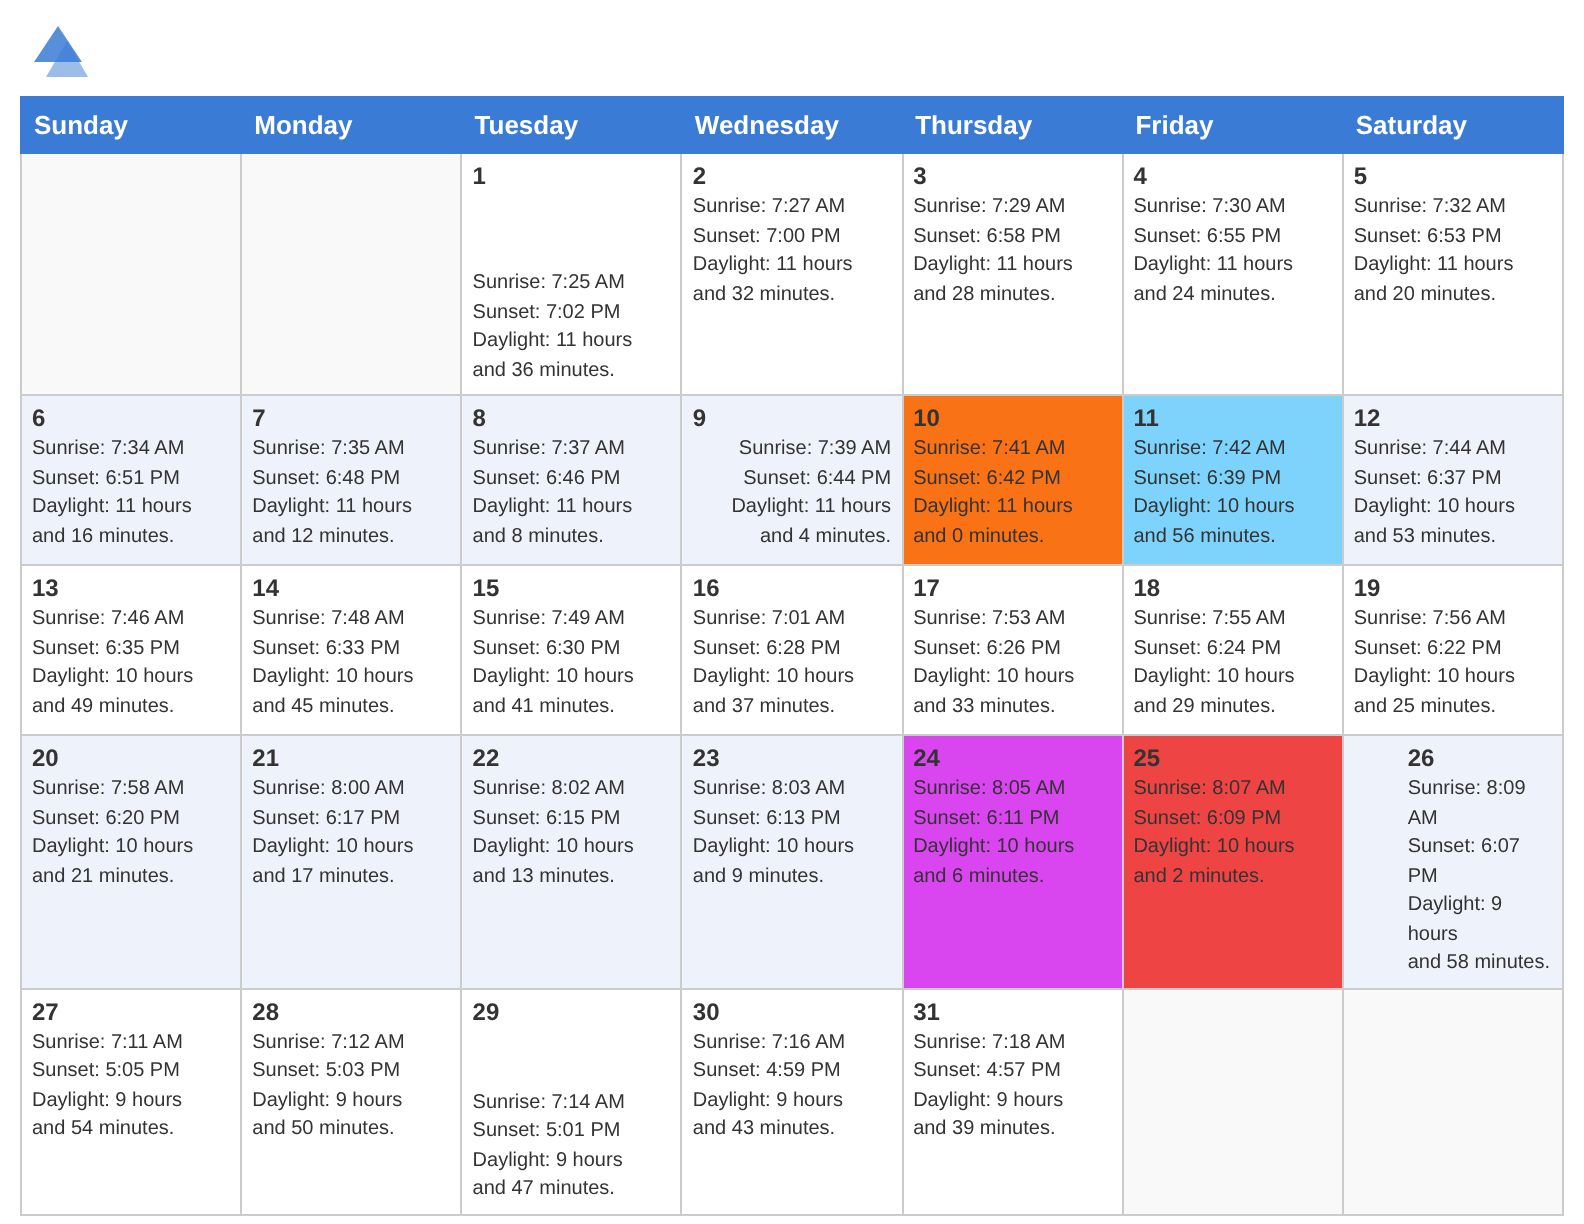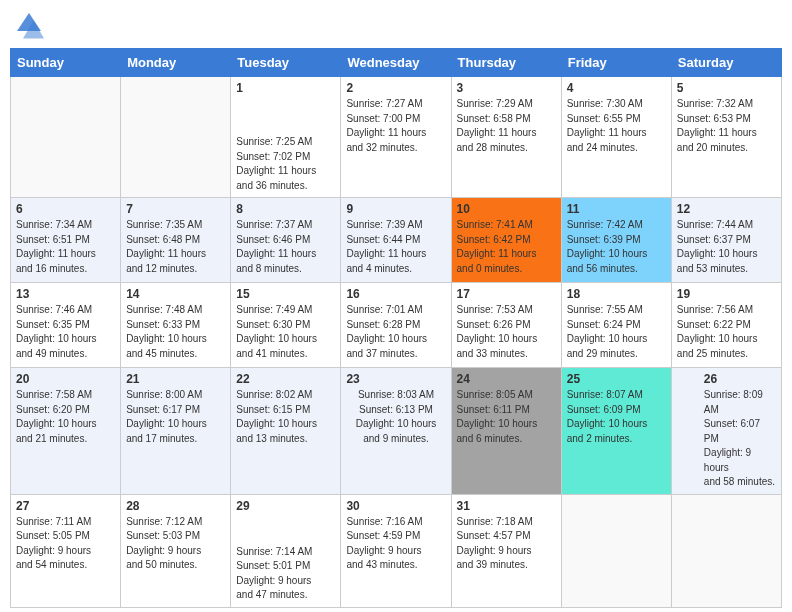--- a/index.html
+++ b/index.html
@@ -179,21 +179,21 @@
         </td>
         <td style="background: rgb(238, 242, 251);">
           <span class="day-num">8</span>
           <div class="day-info" style="white-space: pre-line;">Sunrise: 7:37 AM
 Sunset: 6:46 PM
 Daylight: 11 hours
 and 8 minutes.</div>
         </td>
         <td style="background: rgb(238, 242, 251);">
           <span class="day-num">9</span>
-          <div class="day-info" style="white-space: pre-line;">Sunrise: 7:39 AM
+          <div class="day-info" style="white-space: pre-line; text-align: right;">Sunrise: 7:39 AM
 Sunset: 6:44 PM
 Daylight: 11 hours
 and 4 minutes.</div>
         </td>
         <td style="background: #f97316;">
           <span class="day-num">10</span>
           <div class="day-info" style="white-space: pre-line;">Sunrise: 7:41 AM
 Sunset: 6:42 PM
 Daylight: 11 hours
 and 0 minutes.</div>
@@ -281,33 +281,33 @@
         </td>
         <td style="background: rgb(238, 242, 251);">
           <span class="day-num">22</span>
           <div class="day-info" style="white-space: pre-line;">Sunrise: 8:02 AM
 Sunset: 6:15 PM
 Daylight: 10 hours
 and 13 minutes.</div>
         </td>
         <td style="background: rgb(238, 242, 251);">
           <span class="day-num">23</span>
-          <div class="day-info" style="white-space: pre-line; text-align: center;">Sunrise: 8:03 AM
+          <div class="day-info" style="white-space: pre-line;">Sunrise: 8:03 AM
 Sunset: 6:13 PM
 Daylight: 10 hours
 and 9 minutes.</div>
         </td>
-        <td style="background: #a3a3a3;">
+        <td style="background: #d946ef;">
           <span class="day-num">24</span>
           <div class="day-info" style="white-space: pre-line;">Sunrise: 8:05 AM
 Sunset: 6:11 PM
 Daylight: 10 hours
 and 6 minutes.</div>
         </td>
-        <td style="background: #5eead4;">
+        <td style="background: #ef4444;">
           <span class="day-num">25</span>
           <div class="day-info" style="white-space: pre-line;">Sunrise: 8:07 AM
 Sunset: 6:09 PM
 Daylight: 10 hours
 and 2 minutes.</div>
         </td>
         <td style="background: rgb(238, 242, 251); padding-left: 32px;">
           <span class="day-num">26</span>
           <div class="day-info" style="white-space: pre-line;">Sunrise: 8:09 AM
 Sunset: 6:07 PM

